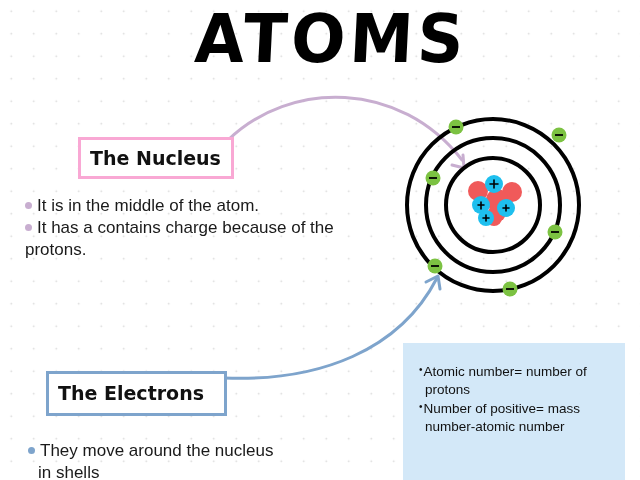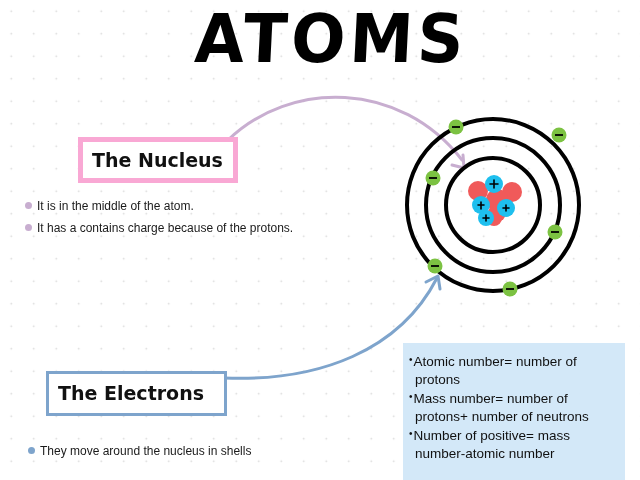--- a/index.html
+++ b/index.html
@@ -4,32 +4,32 @@
 <style>
   html,body{margin:0;padding:0;}
   body{width:640px;height:480px;overflow:hidden;position:relative;background:#fff;
     background-image:radial-gradient(circle,#d6d6d6 0.7px,transparent 1.1px);
     background-size:22.5px 22.5px;background-position:0px 0px;
     font-family:"Liberation Sans",sans-serif;}
   .title{position:absolute;left:195px;top:2px;font-family:"DejaVu Sans",sans-serif;font-weight:bold;
     font-size:64px;letter-spacing:4px;color:#000;transform:scaleY(1.05) skewX(-3deg);}
   .box{position:absolute;font-family:"DejaVu Sans",sans-serif;font-weight:bold;font-size:19px;color:#111;
     padding:4px 9px;background:#fff;}
-  .box-nucleus{left:78px;top:137px;border:5px solid #f9a8d4;width:132px;height:28px;line-height:28px;}
+  .box-nucleus{left:78px;top:137px;border:3px solid #f9a8d4;width:132px;height:28px;line-height:28px;}
   .box-electrons{left:46px;top:371px;border:3px solid #7ea4cc;width:157px;height:31px;line-height:31px;}
-  .list{position:absolute;font-size:12px;line-height:22px;color:#1a1a1a;margin:0;padding:0;list-style:none;}
+  .list{position:absolute;font-size:17px;line-height:22px;color:#1a1a1a;margin:0;padding:0;list-style:none;}
   .list-nucleus{left:25px;top:195px;width:320px;}
   .list-electrons{left:28px;top:440px;width:260px;}
   .list li{margin:0;}
   .dot{display:inline-block;width:7px;height:7px;border-radius:50%;vertical-align:middle;margin-right:5px;margin-top:-3px;}
   .dot-pink{background:#c8aed0;}
   .dot-blue{background:#7ea4cc;}
   .infobox{position:absolute;left:403px;top:343px;width:222px;height:140px;background:#d3e8f8;
     font-size:13.5px;line-height:17.5px;color:#111;padding:6px 0 0 2px;box-sizing:border-box;}
-  .infobox ul{list-style:none;margin:2px;padding:0;}
+  .infobox ul{list-style:none;margin:12px;padding:0;}
   .infobox li{padding-left:8px;text-indent:-6px;}
   .infobox .b{font-size:10px;vertical-align:3px;margin-right:1px;}
   svg.overlay{position:absolute;left:0;top:0;}
 </style>
 </head>
 <body>
 
 <div class="title" style="text-transform:uppercase;">Atoms</div>
 
 <svg class="overlay" width="640" height="480">
@@ -100,16 +100,15 @@
 
 <div class="box box-electrons">The Electrons</div>
 
 <ul class="list list-electrons">
   <li style="padding-left:10px;text-indent:-10px;"><span class="dot dot-blue"></span><span>They move around the nucleus in shells</span></li>
 </ul>
 
 <div class="infobox">
   <ul>
     <li><span class="b">•</span><span>Atomic number= number of protons</span></li>
-    <li><span class="b">•</span><span>Mass number= number of protons+ number of neutrons</span></li>
     <li><span class="b">•</span><span>Number of positive= mass number-atomic number</span></li>
   </ul>
 </div>
 
 </body></html>

